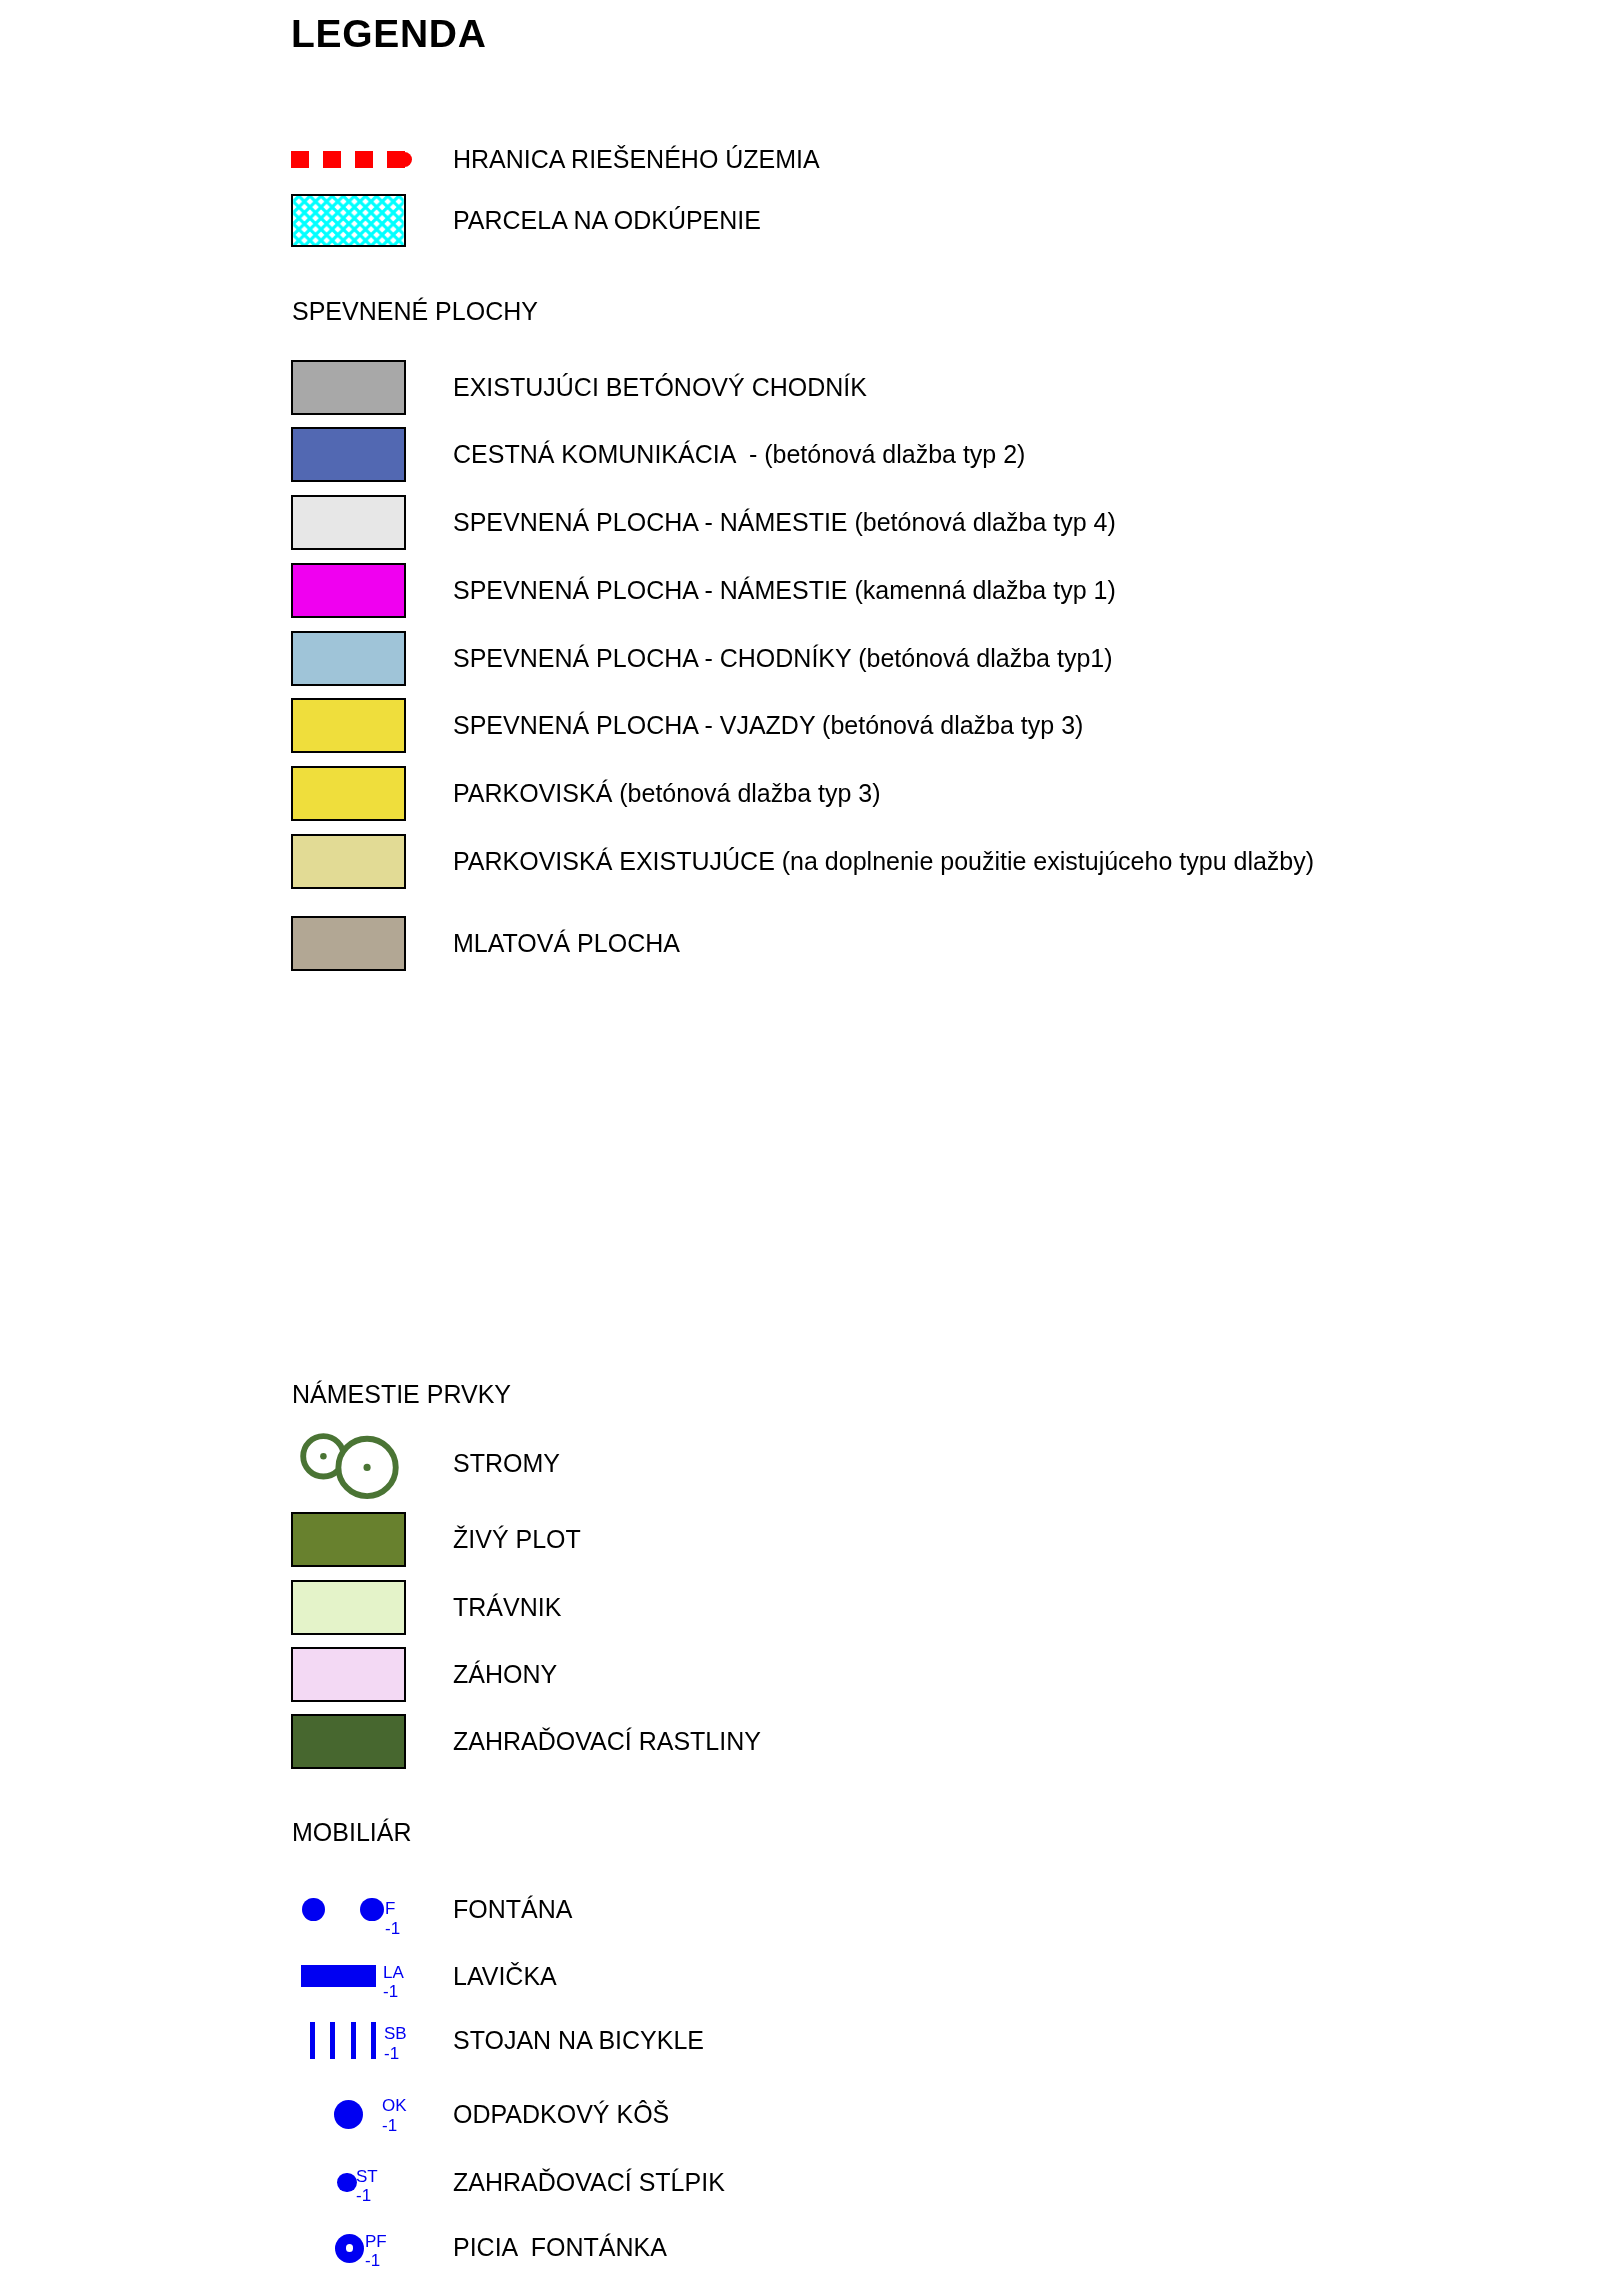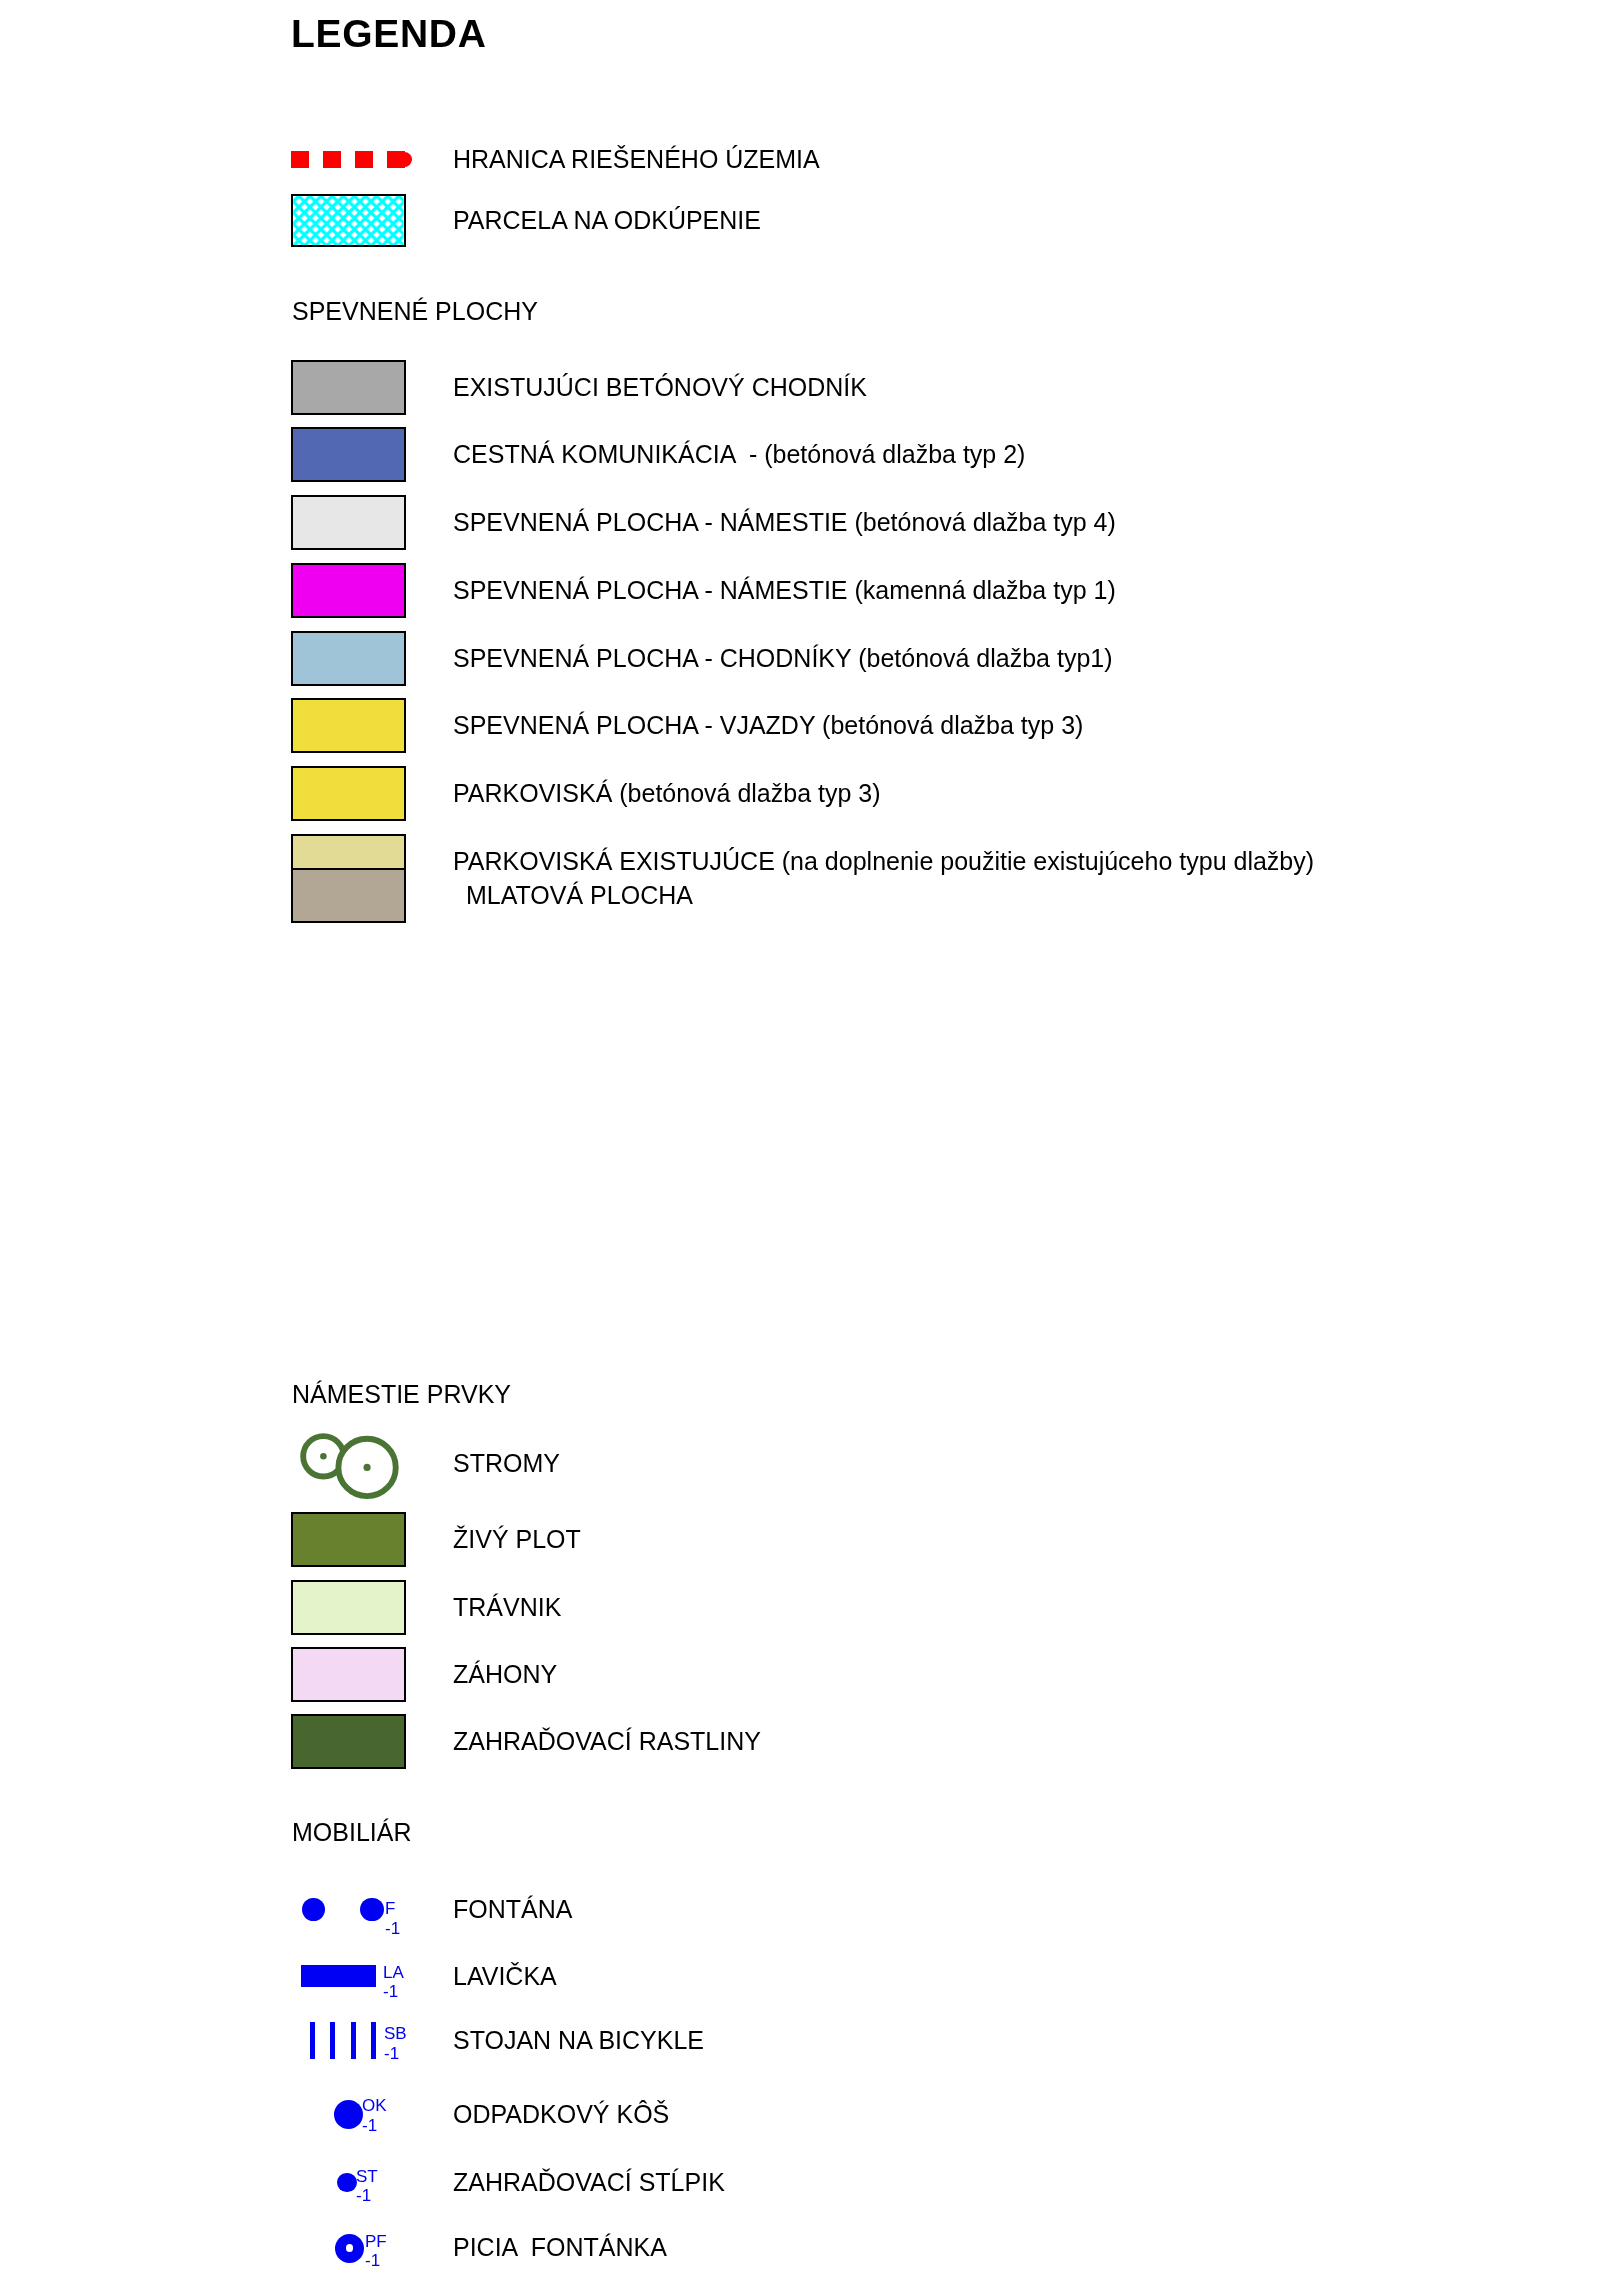--- a/index.html
+++ b/index.html
@@ -99,21 +99,21 @@
     <div class="label">SPEVNENÁ PLOCHA - VJAZDY (betónová dlažba typ 3)</div>
   </div>
   <div class="row" style="top:766px;">
     <div class="swatch" style="background-color: rgb(239, 222, 60);"></div>
     <div class="label">PARKOVISKÁ (betónová dlažba typ 3)</div>
   </div>
   <div class="row" style="top:834px;">
     <div class="swatch" style="background-color: rgb(226, 219, 149);"></div>
     <div class="label">PARKOVISKÁ EXISTUJÚCE (na doplnenie použitie existujúceho typu dlažby)</div>
   </div>
-  <div class="row" style="top:868px;gap:13px;">
+  <div class="row" style="top:916px;">
     <div class="swatch" style="background-color: rgb(178, 167, 148);"></div>
     <div class="label">MLATOVÁ PLOCHA</div>
   </div>
 
   <div class="hdr" style="top:1381px;">NÁMESTIE PRVKY</div>
 
   <div class="row" style="top:1427px;">
     <div class="ticon">
       <svg width="115" height="73" viewBox="0 0 175 112">
         <circle cx="49" cy="45" r="31" fill="#ffffff" stroke-width="9" stroke="#4a7434"></circle>
@@ -177,21 +177,21 @@
         <div>SB</div>
         <div>-1</div>
       </div>
     </div>
     <div class="label">STOJAN NA BICYKLE</div>
   </div>
 
   <div class="row" style="top:2091px;">
     <div class="fcell">
       <span class="dot" style="left: 43px; top: 8.5px; width: 29px; height: 29px; background-color: rgb(0, 0, 242);"></span>
-      <div class="code" style="left: 71px; top: 5.2px; color: rgb(0, 0, 242);">
+      <div class="code" style="left: 71px; top: 5.2px; color: rgb(0, 0, 242); padding-left: 20px;">
         <div>OK</div>
         <div>-1</div>
       </div>
     </div>
     <div class="label">ODPADKOVÝ KÔŠ</div>
   </div>
 
   <div class="row" style="top:2159px;">
     <div class="fcell">
       <span class="dot" style="left: 46px; top: 13.7px; width: 19.6px; height: 19.6px; background-color: rgb(0, 0, 242);"></span>

